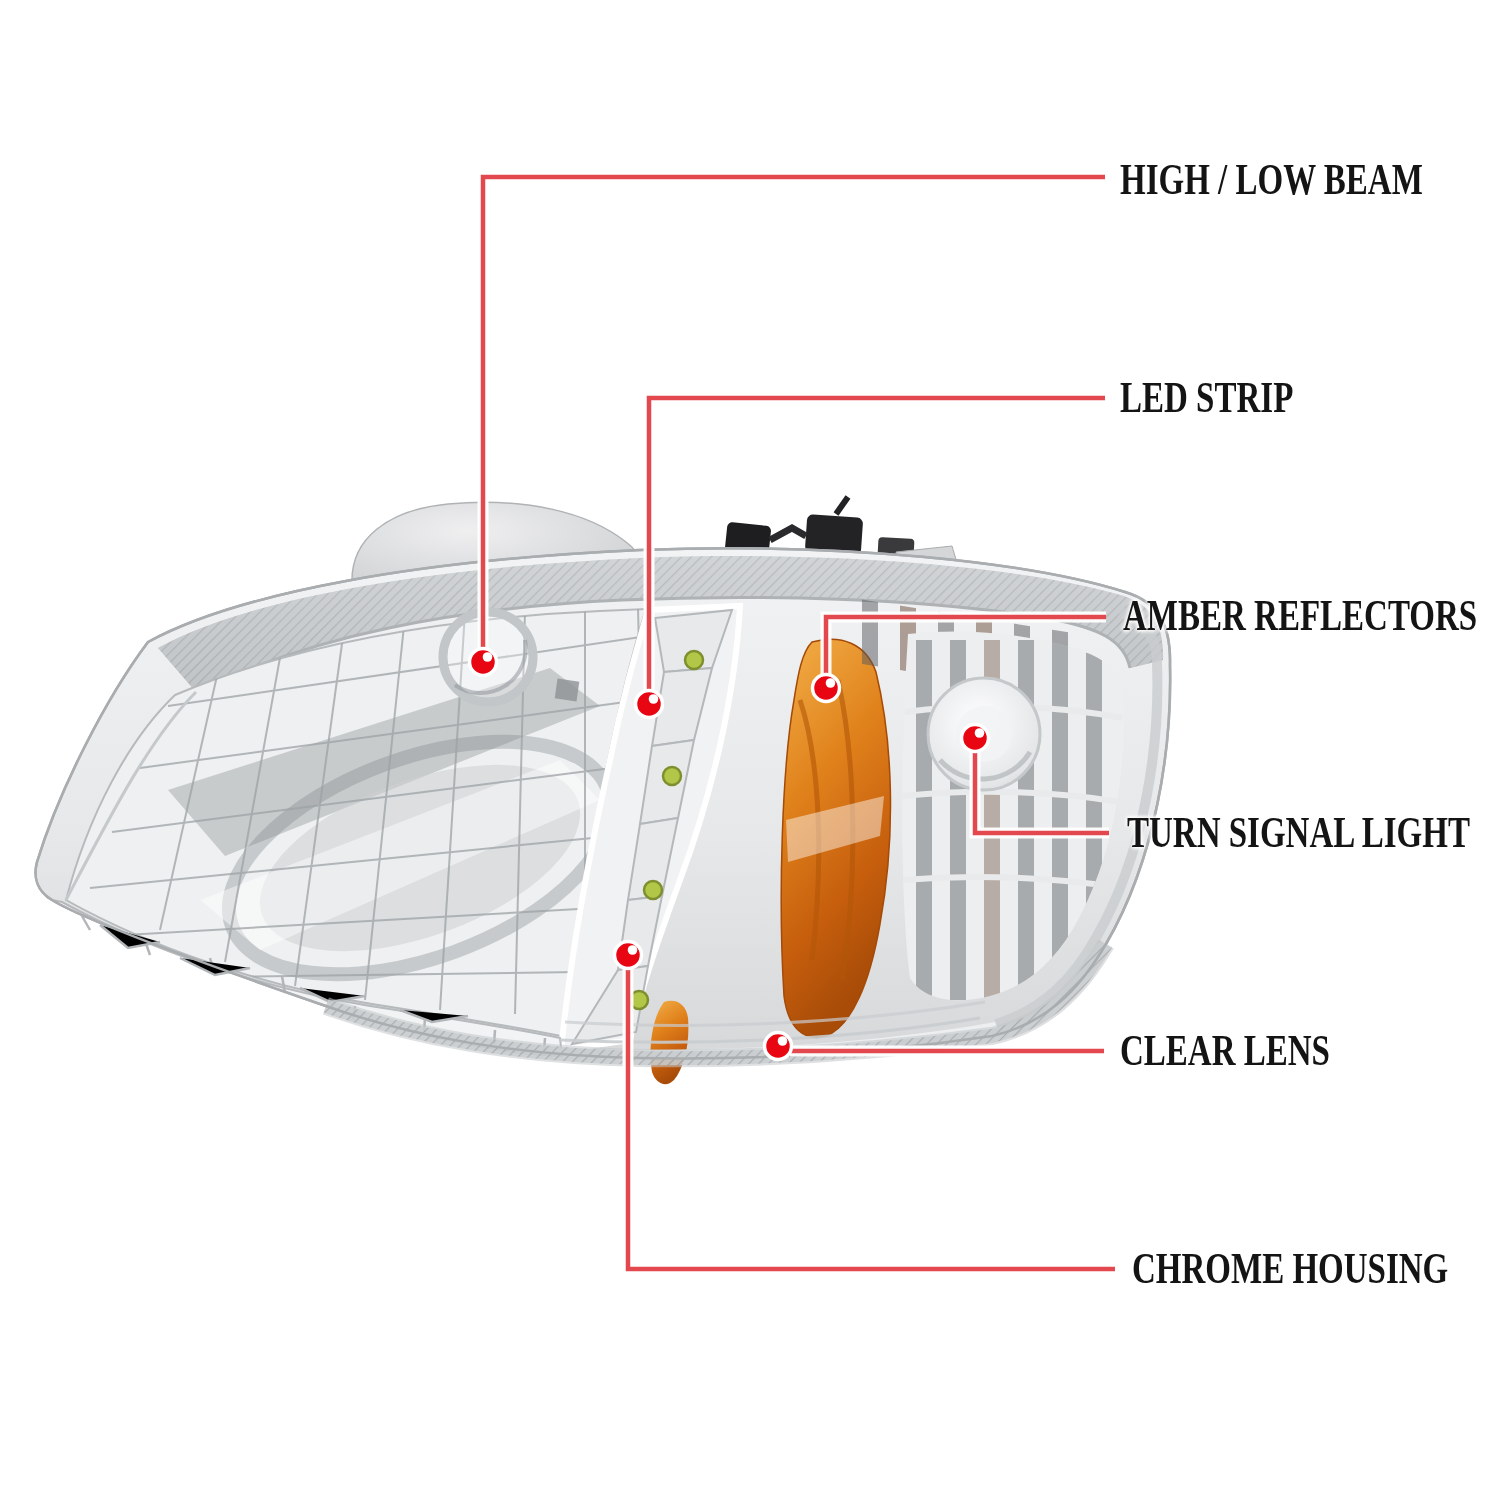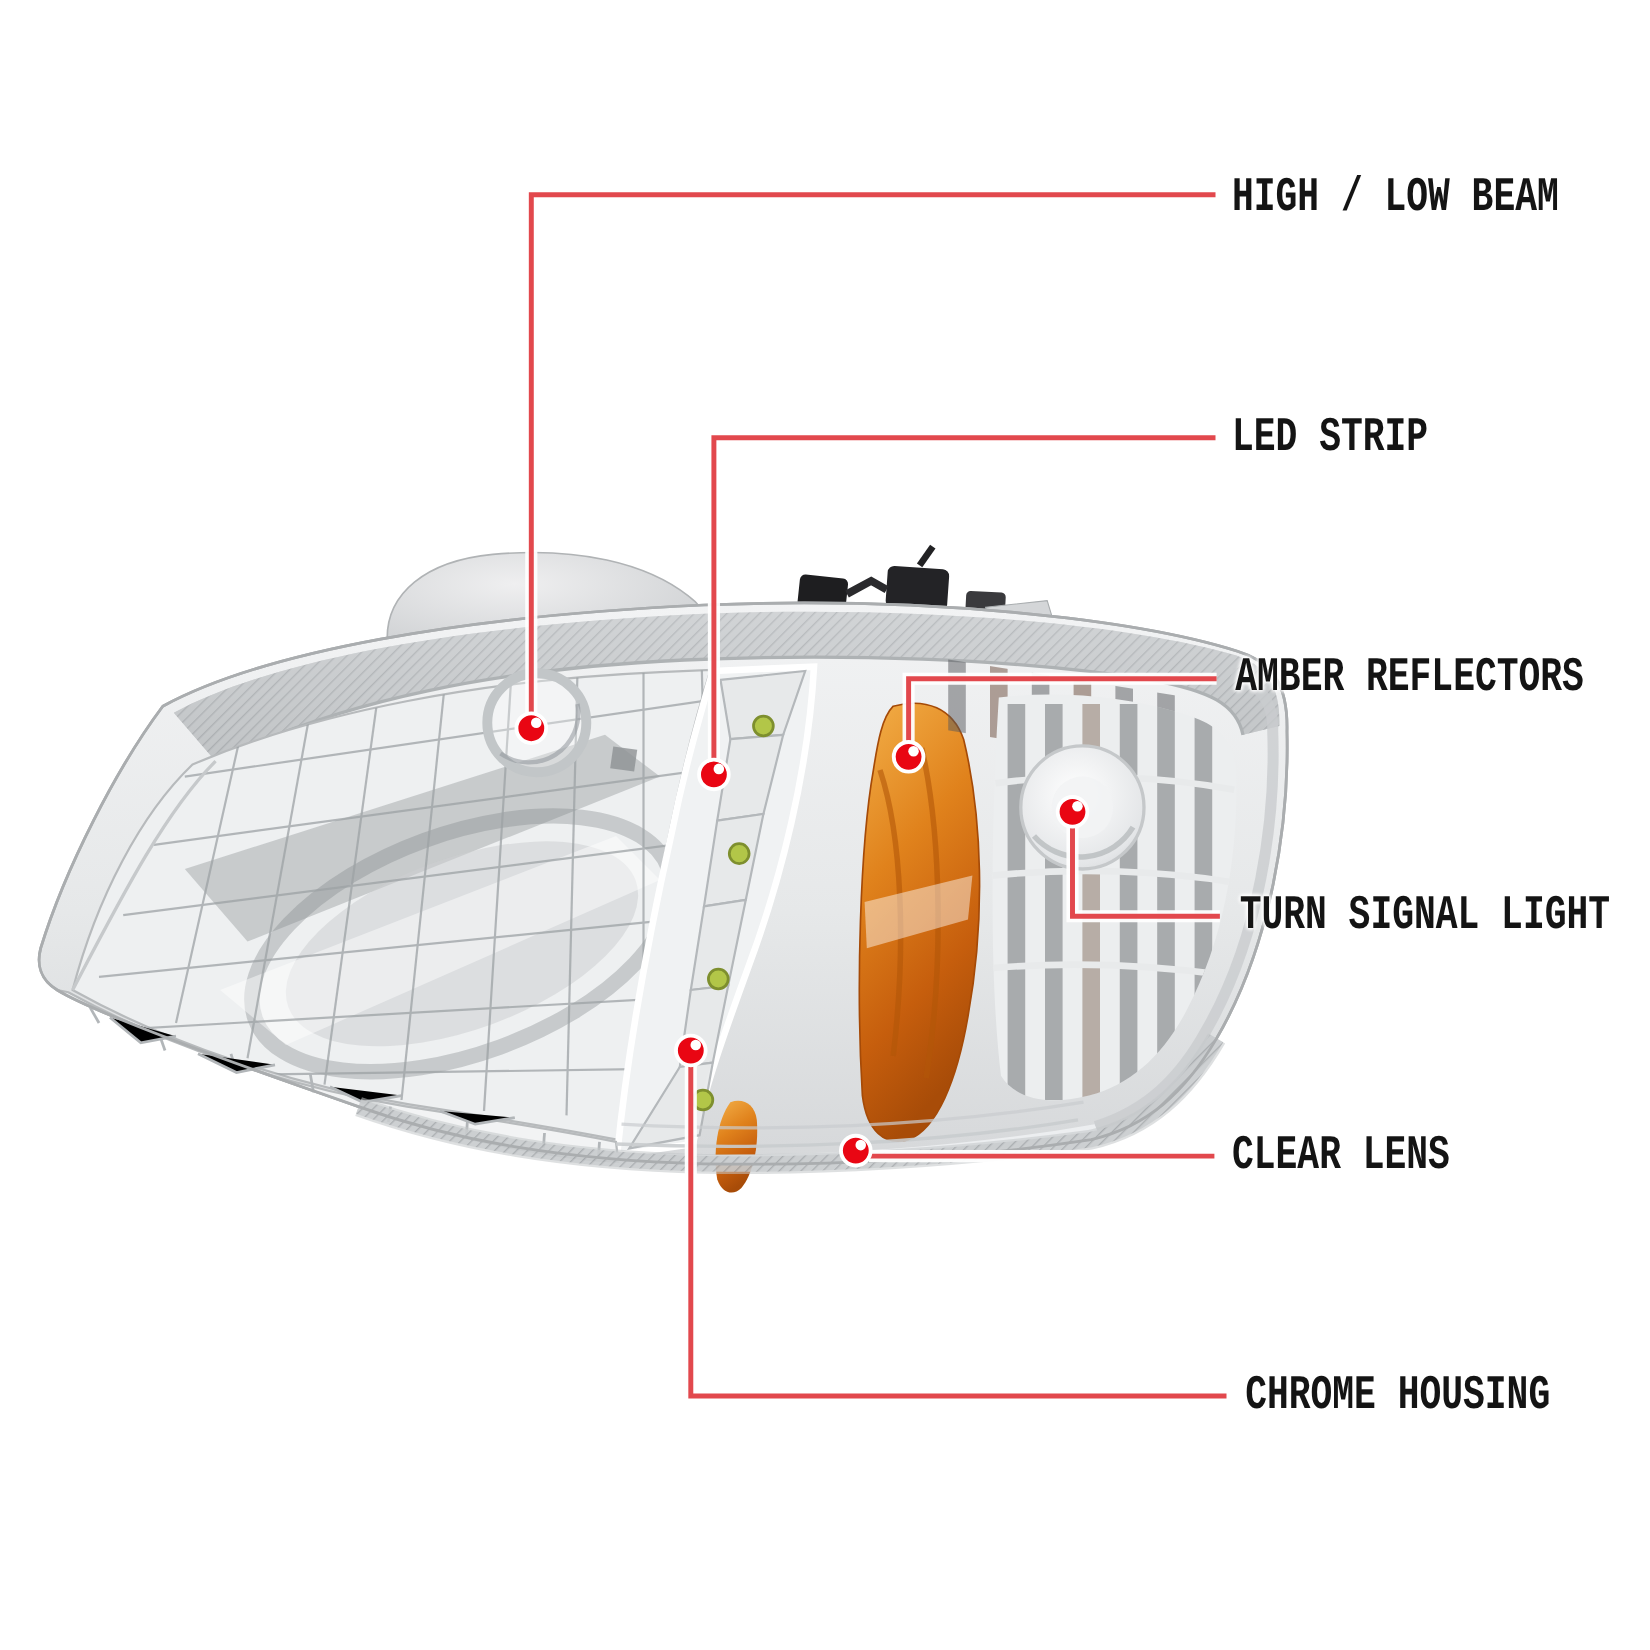--- a/index.html
+++ b/index.html
@@ -1,17 +1,17 @@
 <!DOCTYPE html>
 <html><head>
 <meta charset="utf-8">
 <style>
   html,body{margin:0;padding:0;background:#fff;}
   .stage{position:relative;width:1500px;height:1500px;background:#ffffff;overflow:hidden;
-         font-family:Liberation Mono, monospace;}
+         font-family:Liberation Serif, serif;}
   .art{position:absolute;left:0;top:0;width:1500px;height:1500px;}
   .callout-label{
      position:absolute;
      font-weight:700;
      font-size:44px;
      line-height:48px;
      height:48px;
      color:#141414;
      letter-spacing:0px;
      white-space:nowrap;

